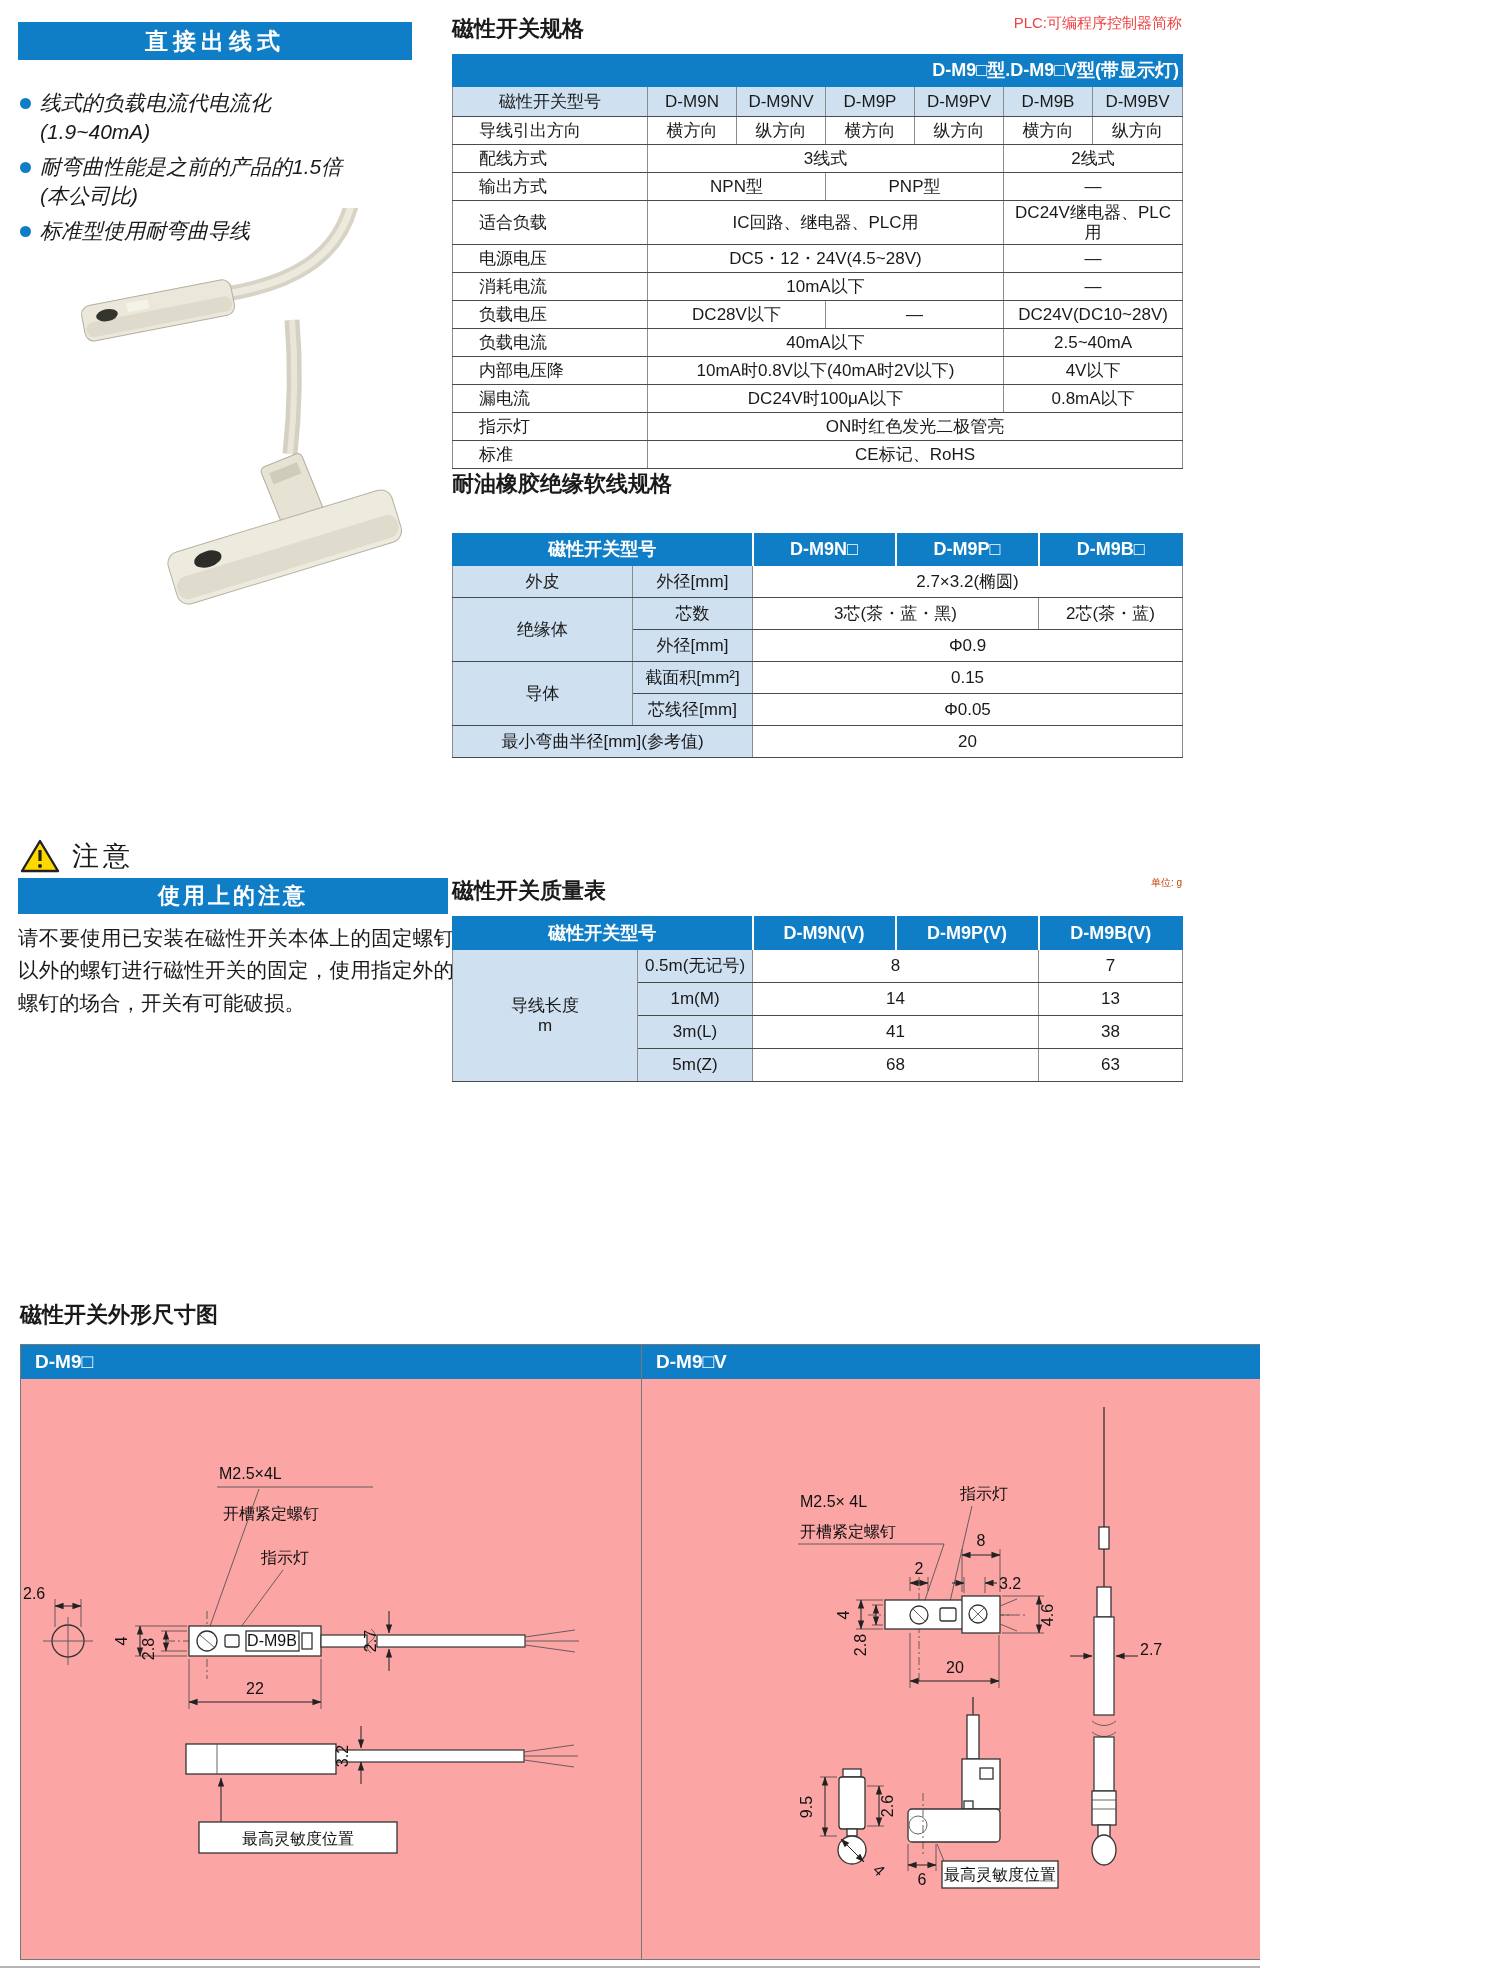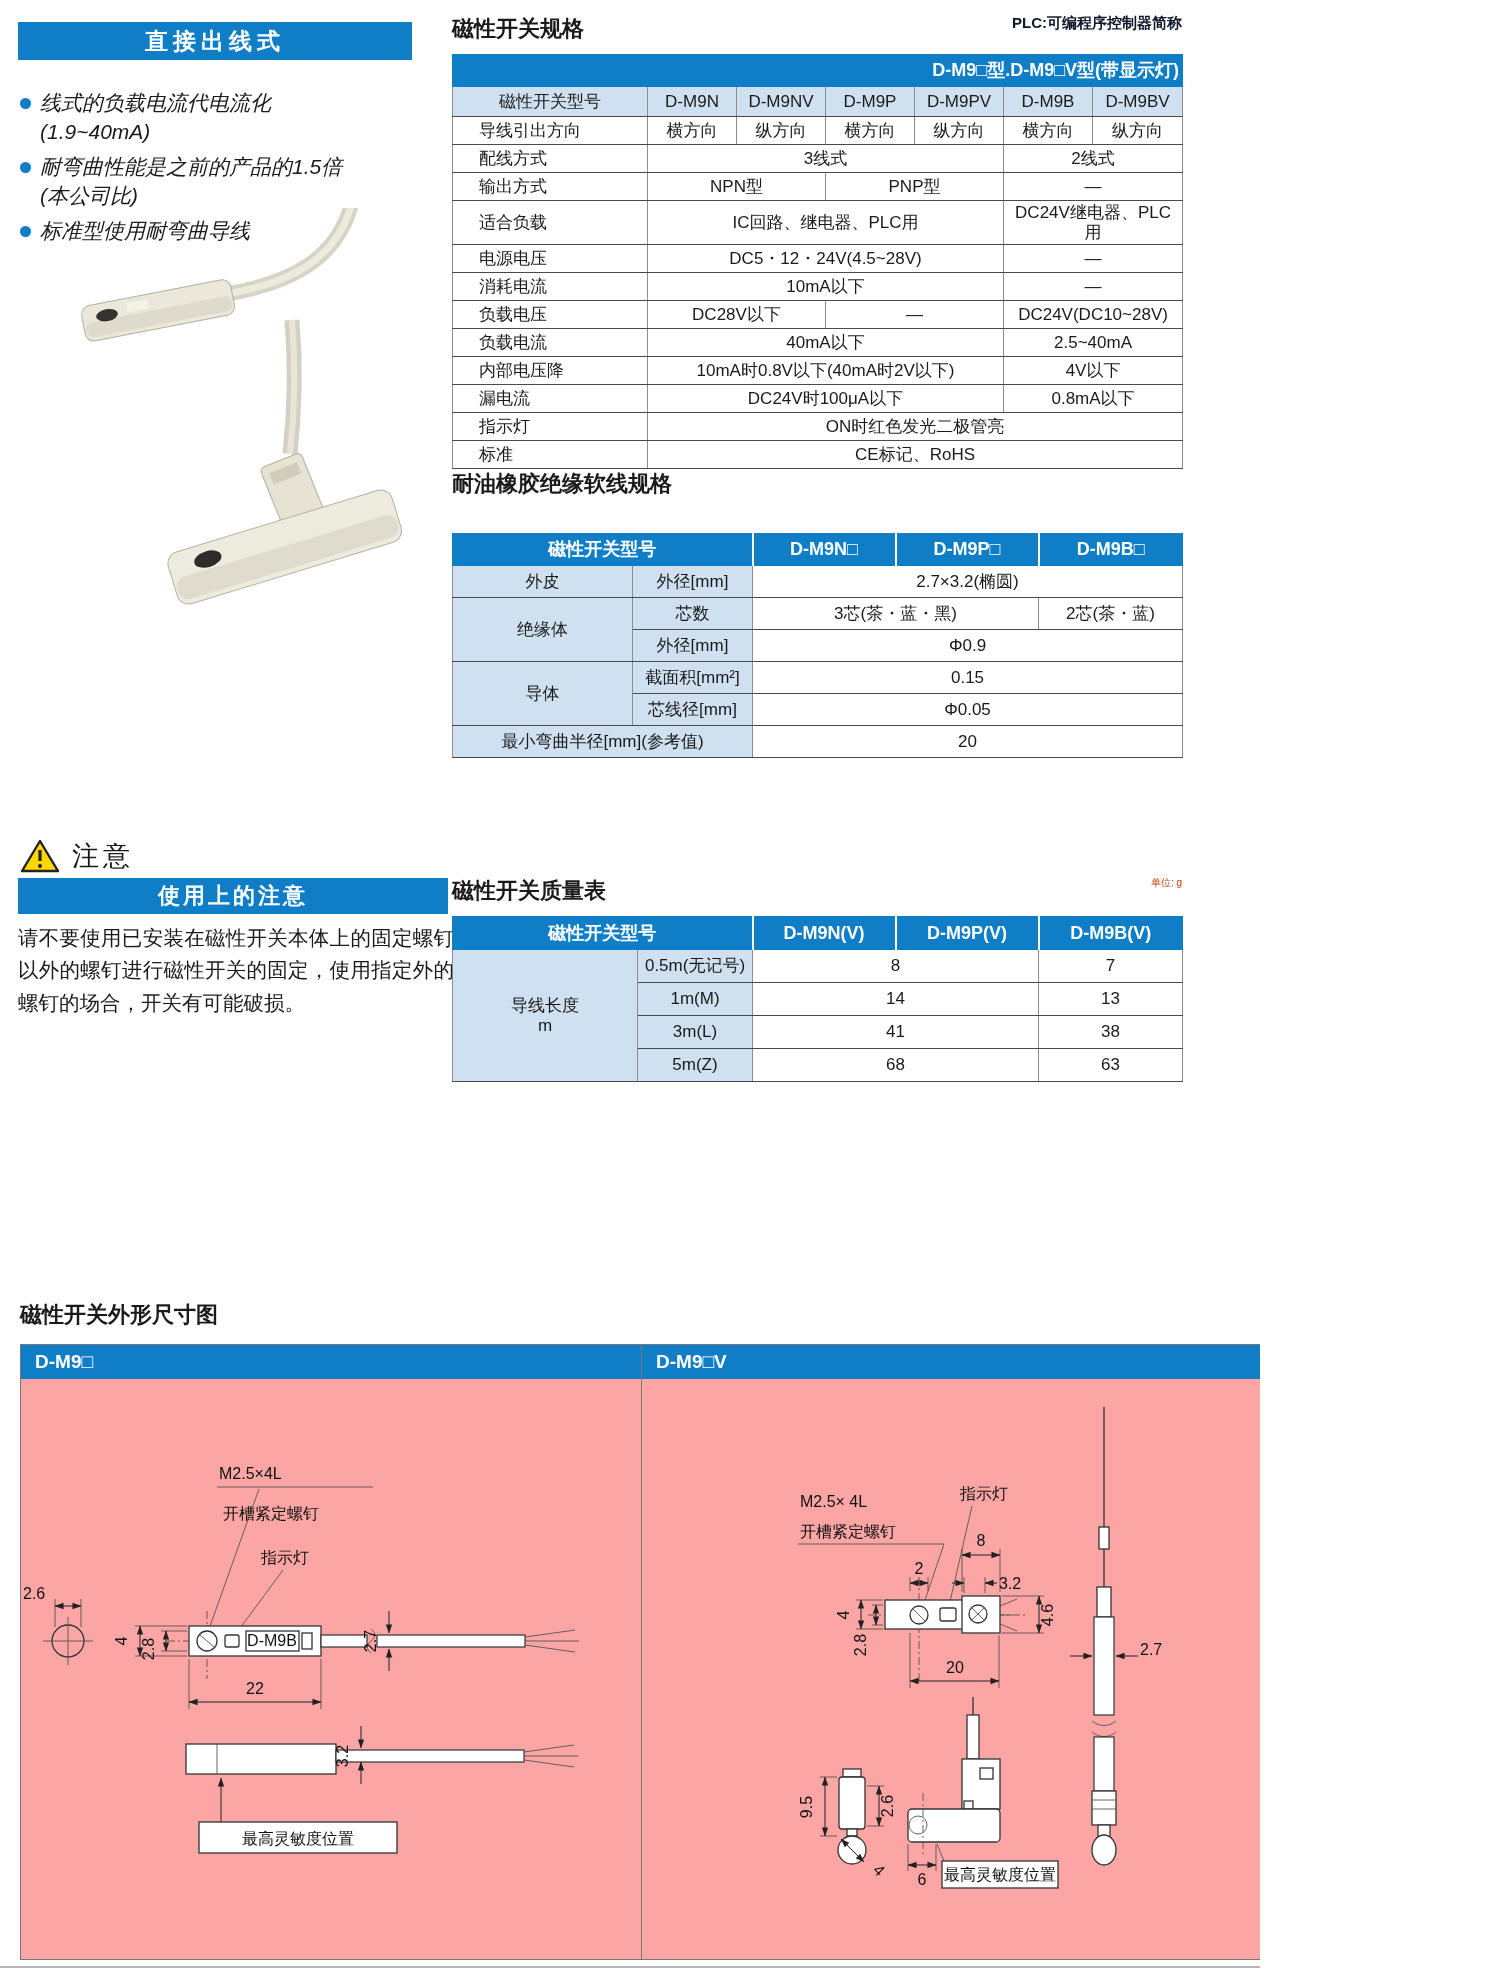--- a/index.html
+++ b/index.html
@@ -18,21 +18,21 @@
   .caution-head { position:absolute; left:2px; top:816px; display:flex; align-items:center; }
   .caution-head .cap { font-size:27px; margin-left:12px; letter-spacing:4px; }
   .banner-caution { position:absolute; left:0; top:856px; width:430px; height:36px; line-height:36px; font-size:22px; letter-spacing:3px; }
   .caution-text { position:absolute; left:0; top:900px; width:436px; font-size:20.5px; line-height:1.58; margin:0; text-align:justify; }
 
   
   .right-col { position:absolute; left:452px; top:14px; width:730px; }
   h2.sec { font-size:22px; font-weight:bold; margin:0; }
   .title-row { display:flex; justify-content:space-between; align-items:flex-start; }
   .unit-note { font-size:10px; color:#c2410c; }
-  .plc-note { font-size:15px; color:#0f172a;font-weight:bold; }
+  .plc-note { font-size:15px; color:#ef4444; }
 
   table.t { border-collapse:collapse; width:730px; table-layout:fixed; font-size:17px; margin-top:10px; }
   table.t td { border-top:1px solid #4a4a4a; border-bottom:1px solid #4a4a4a;
                border-left:1px solid #8c8c8c; border-right:1px solid #8c8c8c;
                text-align:center; padding:2px 3px; height:23px; line-height:1.15; overflow:hidden; }
   table.t { border:1.5px solid #4a4a4a; }
   tr.band td { background:#0f7ec6; color:#fff; font-weight:bold; border-top:1px solid #0f7ec6; border-bottom:1px solid #0f7ec6; border-left:1px solid #0f7ec6; border-right:1px solid #0f7ec6; height:27px; font-size:18px; }
   tr.band td + td { border-left:2px solid #fff; }
   tr.band td.spec-band { text-align:right; padding-left:14px; }
   tr.models td { background:#cfe0f1; height:25px; }

